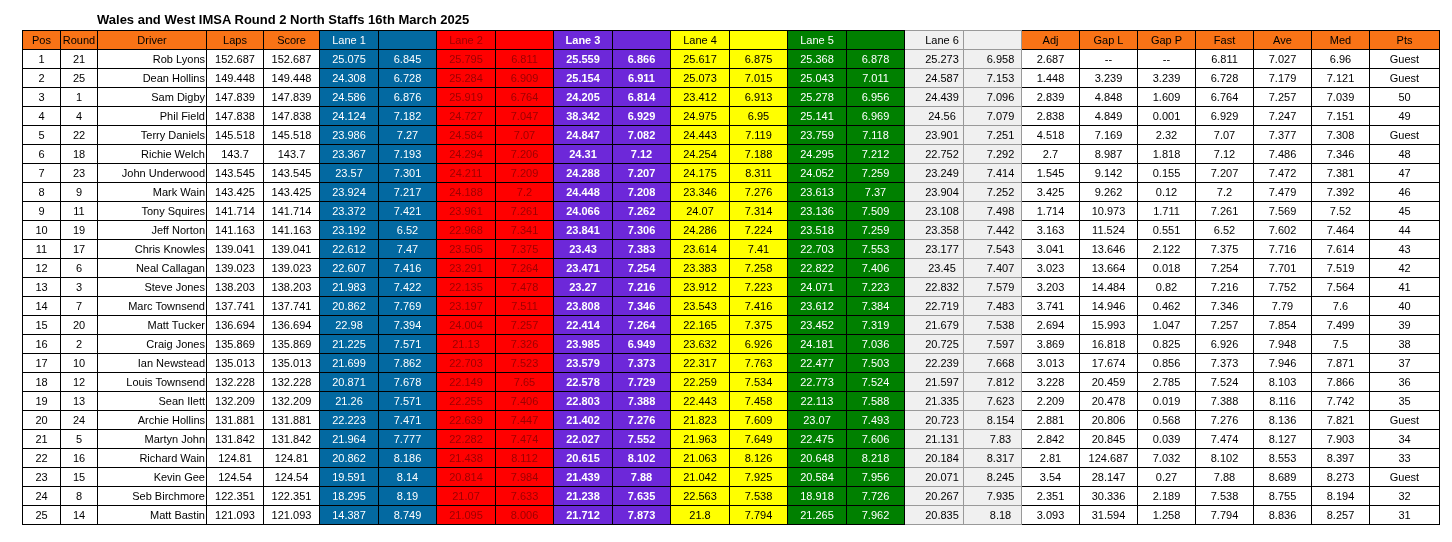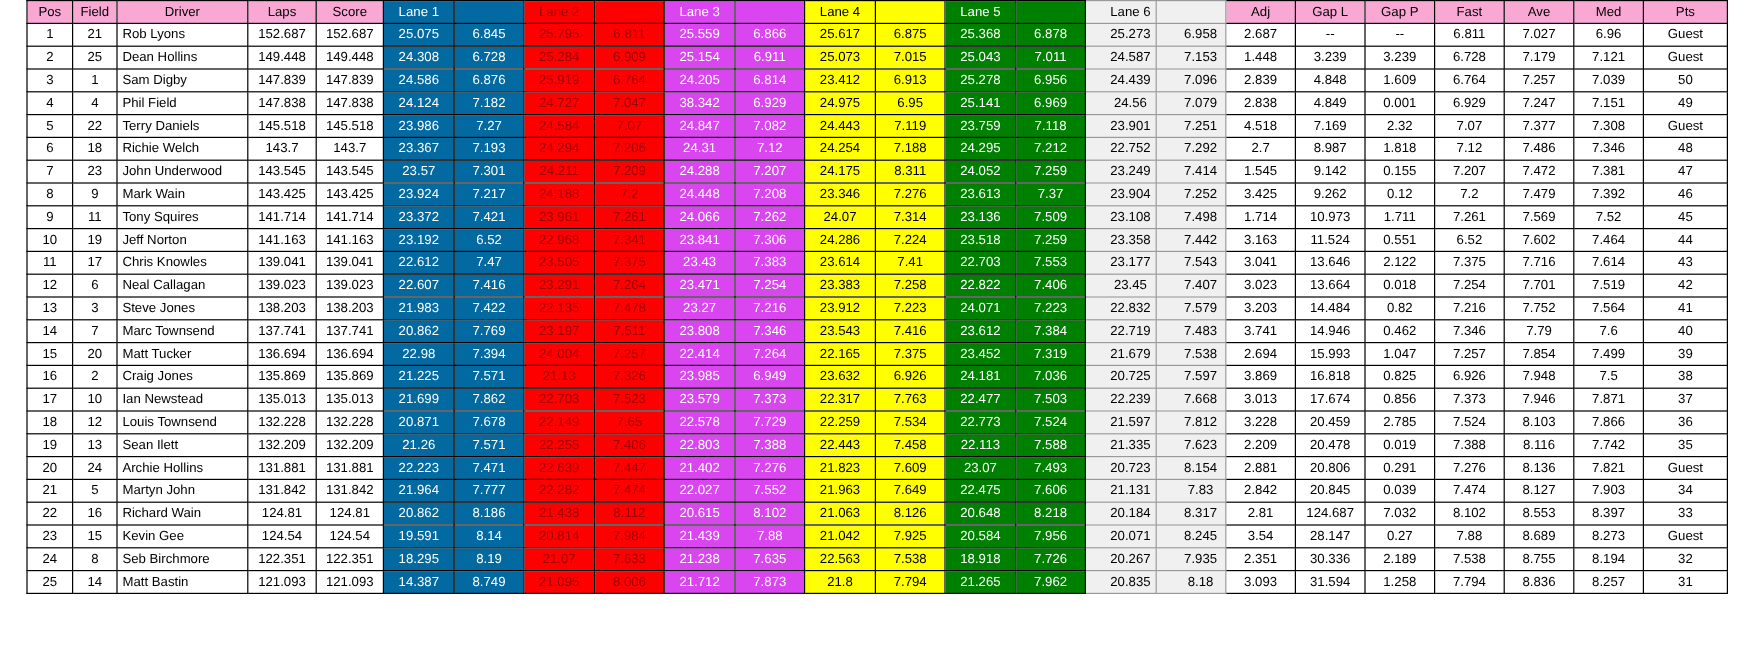--- a/index.html
+++ b/index.html
@@ -2,34 +2,35 @@
 <html><head>
 <meta charset="utf-8">
 <style>
   html,body{margin:0;padding:0;background:#fff;}
   body{width:1452px;height:542px;font-family:"Liberation Sans",sans-serif;color:#000;overflow:hidden;}
   .sheet{padding-left:22px;}
   .title{font-weight:bold;font-size:13px;margin:12px 0 3px 75px;white-space:nowrap;}
   table{border-collapse:collapse;table-layout:fixed;}
   td,th{height:18px;font-size:11px;font-weight:normal;text-align:center;padding:0 1px;
         border:1px solid #000;white-space:nowrap;overflow:hidden;background:#fff;}
-  th{background:#f9a8d4;}
-  .c-driver{text-align:left;padding-left:4px;}
+  th{background:#f97316;}
+  .c-driver{text-align:right;padding-left:4px;}
   .lane1{background:#0369a1;color:#FFFFFF;border-color:#000;}
   .lane2{background:#FF0000;color:#9C0000;border-color:#000;margin-top:17px;}
-  .lane3{background:#d946ef;color:#FFFFFF;border-color:#000;}
+  .lane3{background:#6d28d9;color:#FFFFFF;border-color:#000;font-weight:bold;}
   .lane4{background:#FFFF00;color:#000000;border-color:#000;}
   .lane5{background:#008000;color:#FFFFFF;border-color:#000;}
   .lane6{background:#F0F0F0;color:#000000;border-color:#999999;padding-left:17px;}
 </style>
 </head>
 <body>
 
 <div class="sheet">
 
+  <div class="title">Wales and West IMSA Round 2 North Staffs 16th March 2025</div>
 
   <table>
     <colgroup>
       <col style="width:38px">
         <col style="width:37px">
         <col style="width:109px">
         <col style="width:57px">
         <col style="width:56px">
       <col style="width:59px">
         <col style="width:58px">
@@ -47,21 +48,21 @@
         <col style="width:58px">
         <col style="width:58px">
         <col style="width:58px">
       <col style="width:58px">
         <col style="width:58px">
         <col style="width:70px">
     </colgroup>
     <thead>
       <tr>
         <th>Pos</th>
-        <th>Field</th>
+        <th>Round</th>
         <th>Driver</th>
         <th>Laps</th>
         <th>Score</th>
         <th class="lane1">Lane 1</th>
         <th class="lane1"></th>
         <th class="lane2">Lane 2</th>
         <th class="lane2"></th>
         <th class="lane3">Lane 3</th>
         <th class="lane3"></th>
         <th class="lane4">Lane 4</th>
@@ -587,21 +588,21 @@
           <td class="lane3">21.402</td>
           <td class="lane3">7.276</td>
           <td class="lane4">21.823</td>
           <td class="lane4">7.609</td>
           <td class="lane5">23.07</td>
           <td class="lane5">7.493</td>
           <td class="lane6">20.723</td>
           <td class="lane6">8.154</td>
           <td>2.881</td>
           <td>20.806</td>
-          <td>0.291</td>
+          <td>0.568</td>
           <td>7.276</td>
           <td>8.136</td>
           <td>7.821</td>
           <td>Guest</td>
         </tr>
         <tr>
           <td>21</td>
           <td>5</td>
           <td class="c-driver">Martyn John</td>
           <td>131.842</td>

